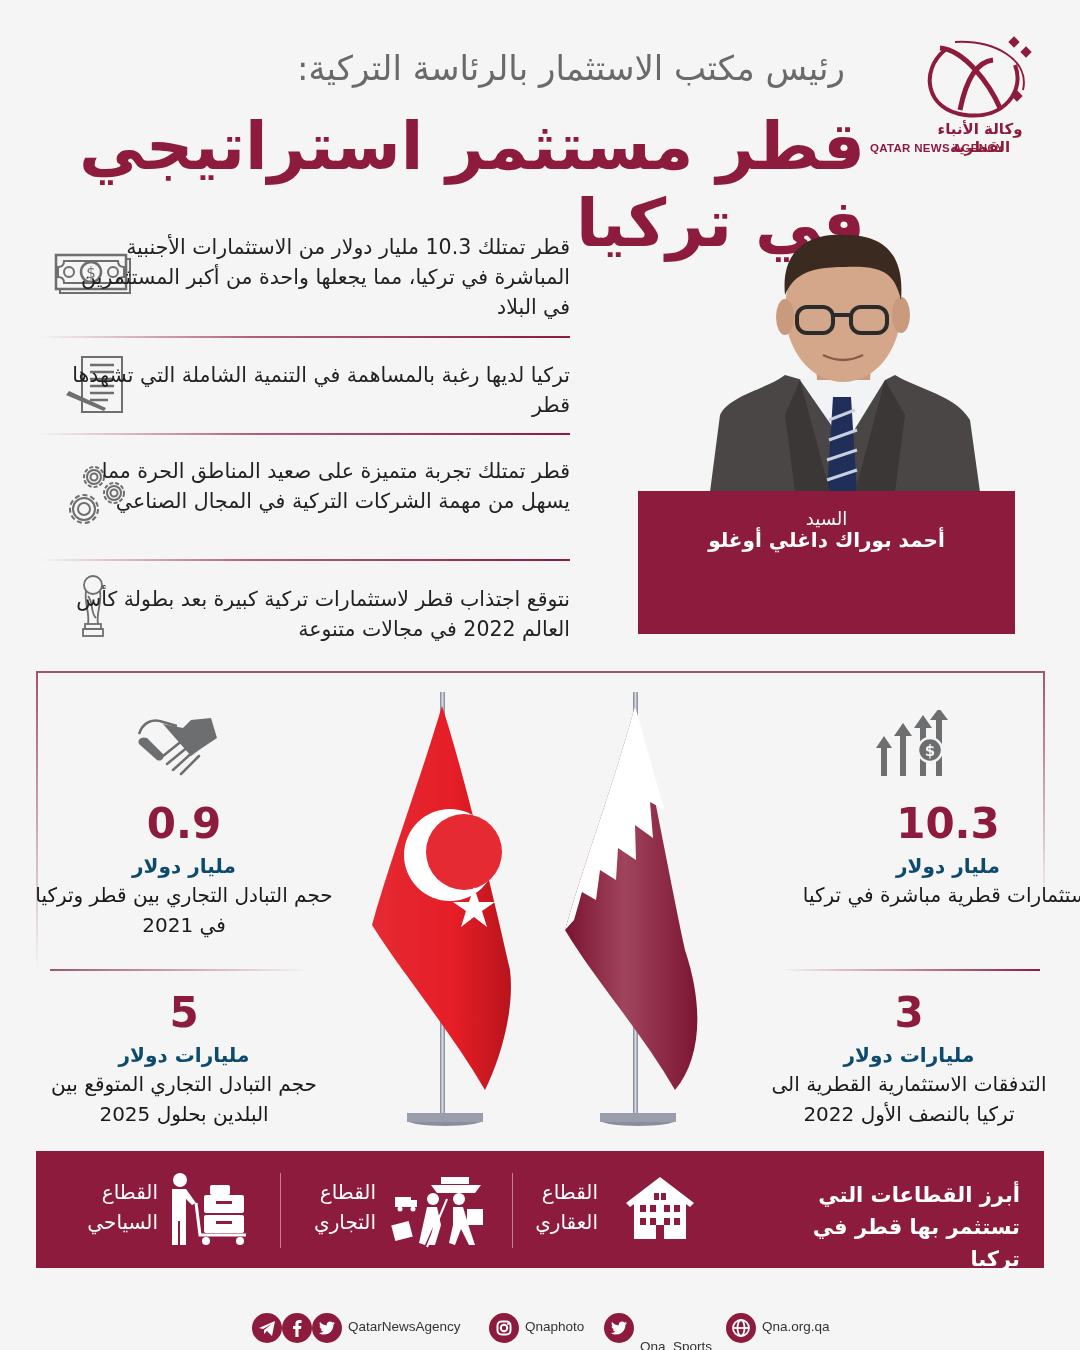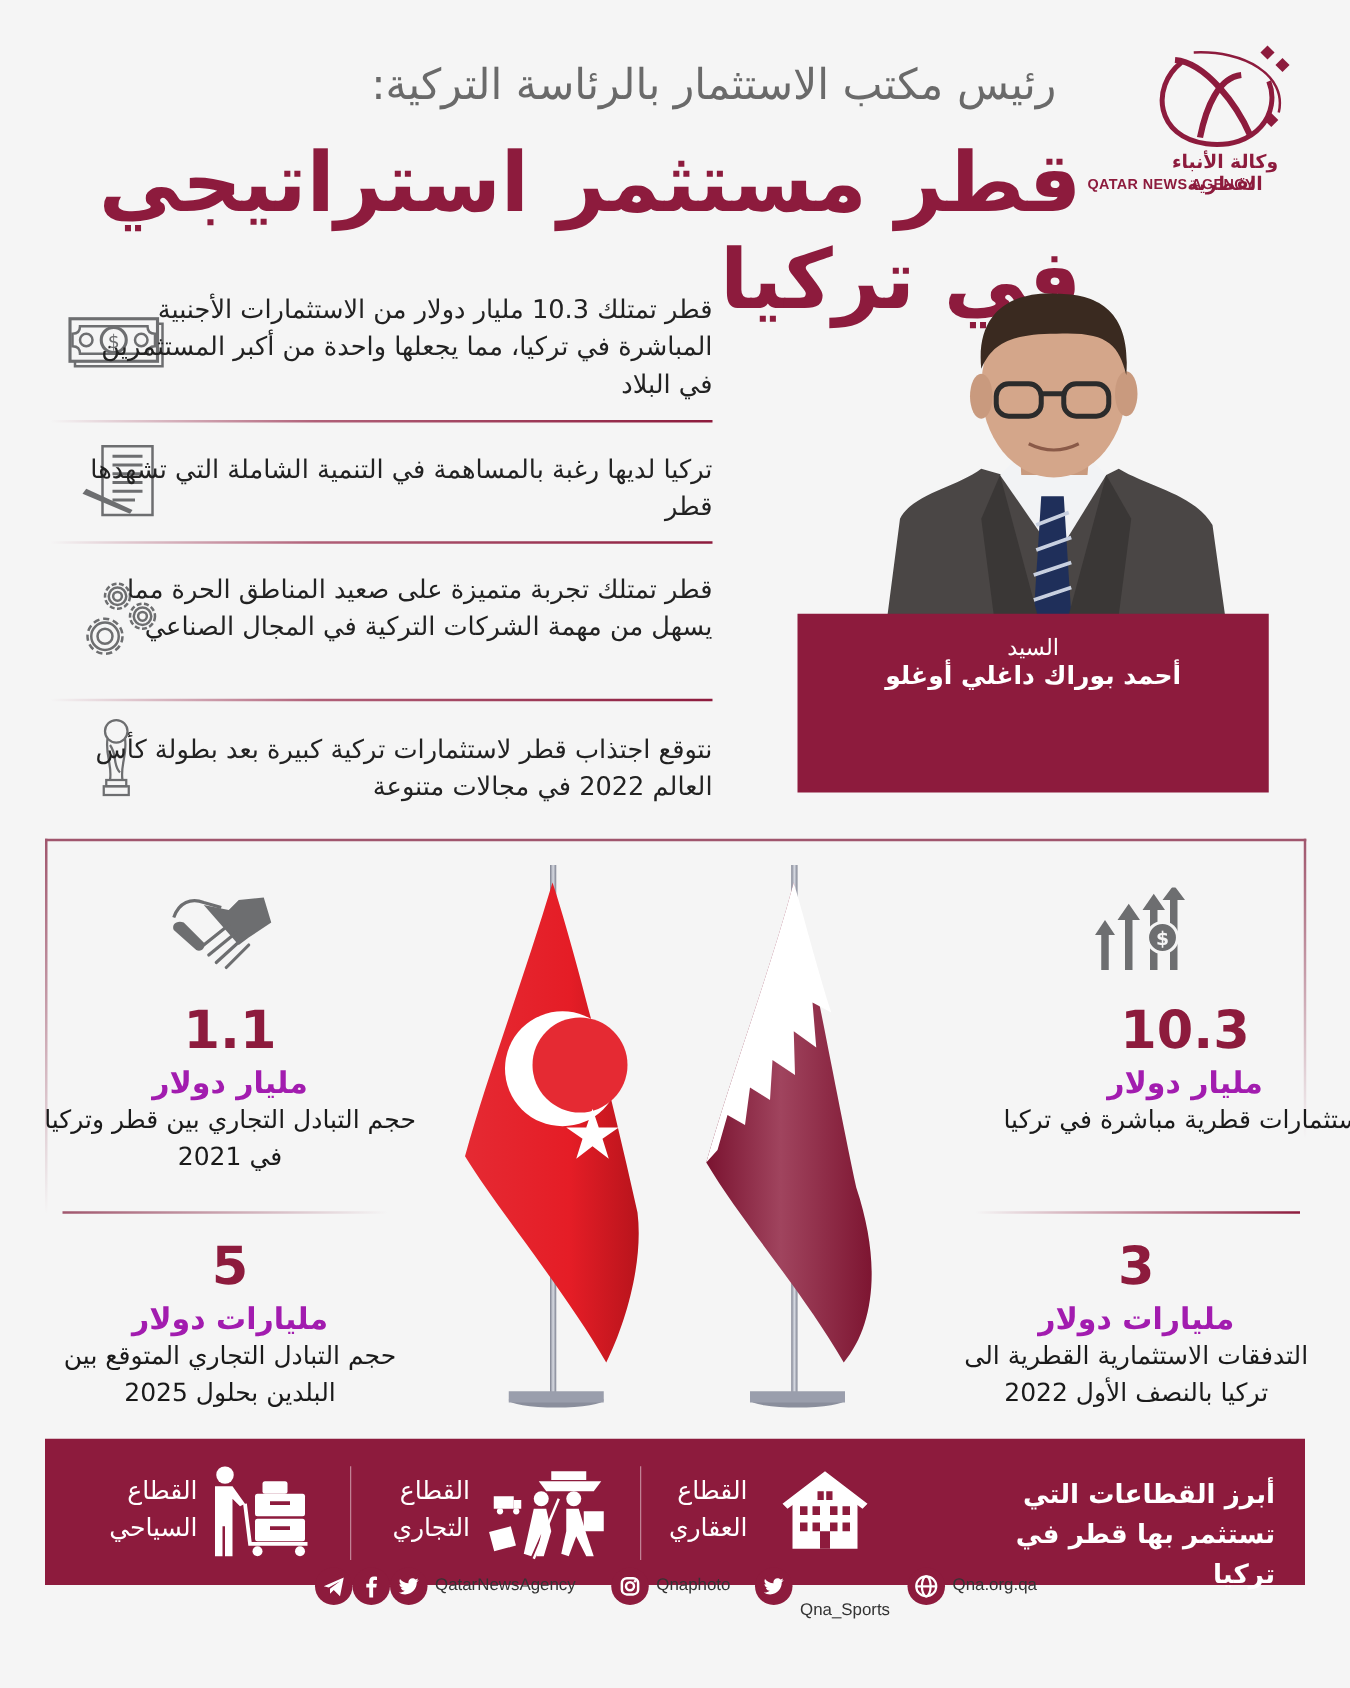--- a/index.html
+++ b/index.html
@@ -52,41 +52,41 @@
 
   
   .frame-top { position: absolute; left: 36px; top: 671px; width: 1009px; height: 2px; background: #a0566d; }
   .frame-left { position: absolute; left: 36px; top: 671px; width: 2px; height: 300px; background: linear-gradient(#a0566d, rgba(160,86,109,0)); }
   .frame-right { position: absolute; left: 1043px; top: 671px; width: 2px; height: 240px; background: linear-gradient(#a0566d, rgba(160,86,109,0)); }
   .stat-sep-l { position: absolute; left: 50px; top: 969px; width: 260px; height: 2px; background: linear-gradient(to right, #a0566d, rgba(160,86,109,0)); }
   .stat-sep-r { position: absolute; left: 780px; top: 969px; width: 260px; height: 2px; background: linear-gradient(to left, #8d1b3d, rgba(160,86,109,0)); }
 
   .stat { position: absolute; width: 300px; text-align: center; direction: rtl; }
   .stat-value { font-size: 42px; font-weight: bold; color: #8d1b3d; line-height: 48px; direction: ltr; }
-  .stat-unit { font-size: 24px; font-weight: bold; color: #a21caf; line-height: 28px; margin-top: 4px; }
+  .stat-unit { font-size: 20px; font-weight: bold; color: #0c4a6e; line-height: 28px; margin-top: 4px; }
   .stat-desc { font-size: 20px; color: #1a1a1a; line-height: 30px; }
 
   
   .flags { position: absolute; left: 360px; top: 680px; width: 360px; height: 460px; }
 
   
   .sectors {
     position: absolute; left: 36px; top: 1151px; width: 1008px; height: 117px;
     background: #8d1b3d; color: #fff;
   }
   .sectors-title {
     position: absolute; right: 24px; top: 28px; width: 260px;
     direction: rtl; text-align: right; font-size: 21px; line-height: 32px; font-weight: bold;
   }
   .sector { position: absolute; top: 18px; height: 80px; }
   .sector-label { position: absolute; direction: rtl; text-align: right; font-size: 20px; line-height: 30px; top: 8px; }
   .sector-divider { position: absolute; top: 22px; width: 1px; height: 75px; background: rgba(255,255,255,0.45); }
 
   
-  .footer { position: absolute; top: 1254px; left: 0; width: 1080px; height: 36px; }
+  .footer { position: absolute; top: 1313px; left: 0; width: 1080px; height: 36px; }
   .social-circle { position: absolute; width: 30px; height: 30px; border-radius: 50%; background: #8d1b3d; top: 0; }
   .social-text { position: absolute; top: 6px; font-size: 13.5px; color: #333; font-family: "Liberation Sans", sans-serif; }
 </style>
 </head>
 <body>
 
 <div class="subtitle">رئيس مكتب الاستثمار بالرئاسة التركية:</div>
 <div class="title">قطر مستثمر استراتيجي في تركيا</div>
 
 <div class="logo">
@@ -210,21 +210,21 @@
     <path d="M6 32 C 4 28, 8 24, 14 26 L 30 42 C 32 46, 28 50, 24 48 Z" fill="#6d6e70"></path>
     <g fill="none" stroke="#6d6e70" stroke-width="2.5" stroke-linecap="round">
       <path d="M34 52 L56 34"></path>
       <path d="M40 58 L62 38"></path>
       <path d="M48 62 L66 44"></path>
       <path d="M30 44 L50 28"></path>
     </g>
   </svg>
 </div>
 <div class="stat" style="left:34px; top:800px;">
-  <div class="stat-value">1.1</div>
+  <div class="stat-value">0.9</div>
   <div class="stat-unit">مليار دولار</div>
   <div class="stat-desc">حجم التبادل التجاري بين قطر وتركيا في 2021</div>
 </div>
 
 <div class="abs" style="left:872px; top:710px;">
   <svg width="80" height="70" viewBox="0 0 80 70">
     <g fill="#6d6e70">
       <path d="M4 38 L12 26 L20 38 L15 38 L15 66 L9 66 L9 38 Z"></path>
       <path d="M22 26 L31 13 L40 26 L34 26 L34 66 L28 66 L28 26 Z"></path>
       <path d="M42 18 L51 5 L60 18 L54 18 L54 66 L48 66 L48 18 Z"></path>

